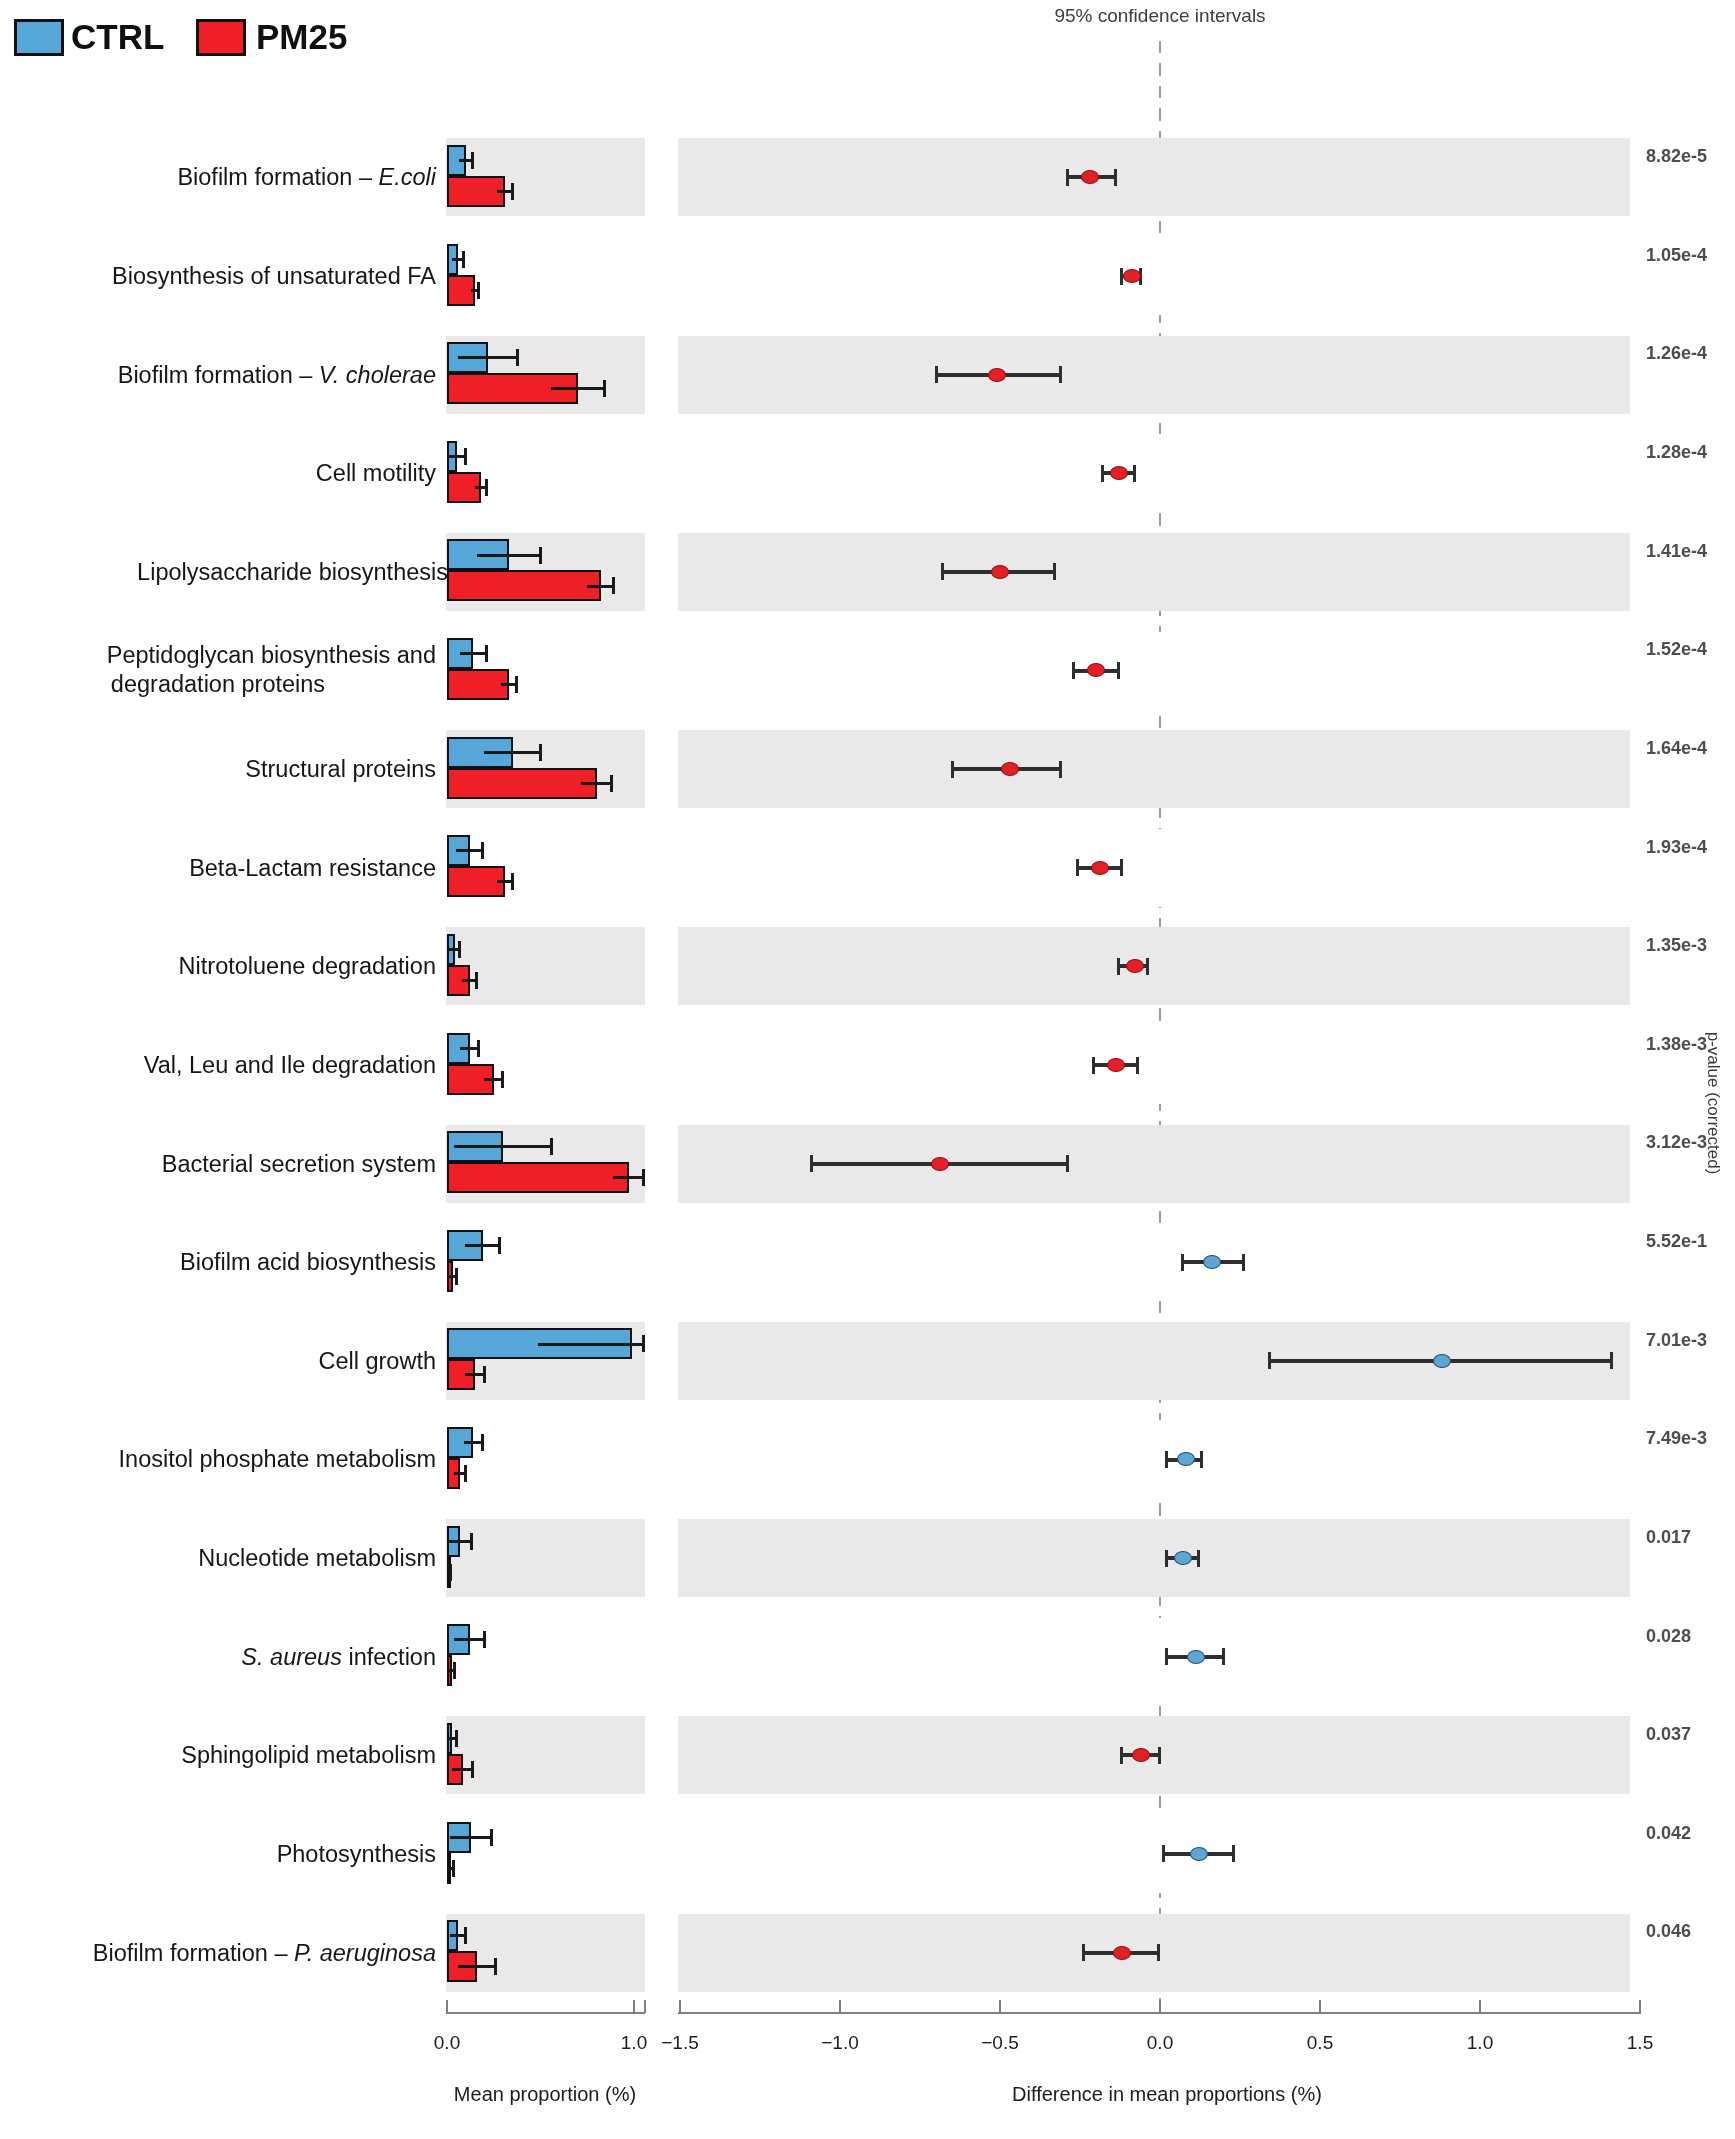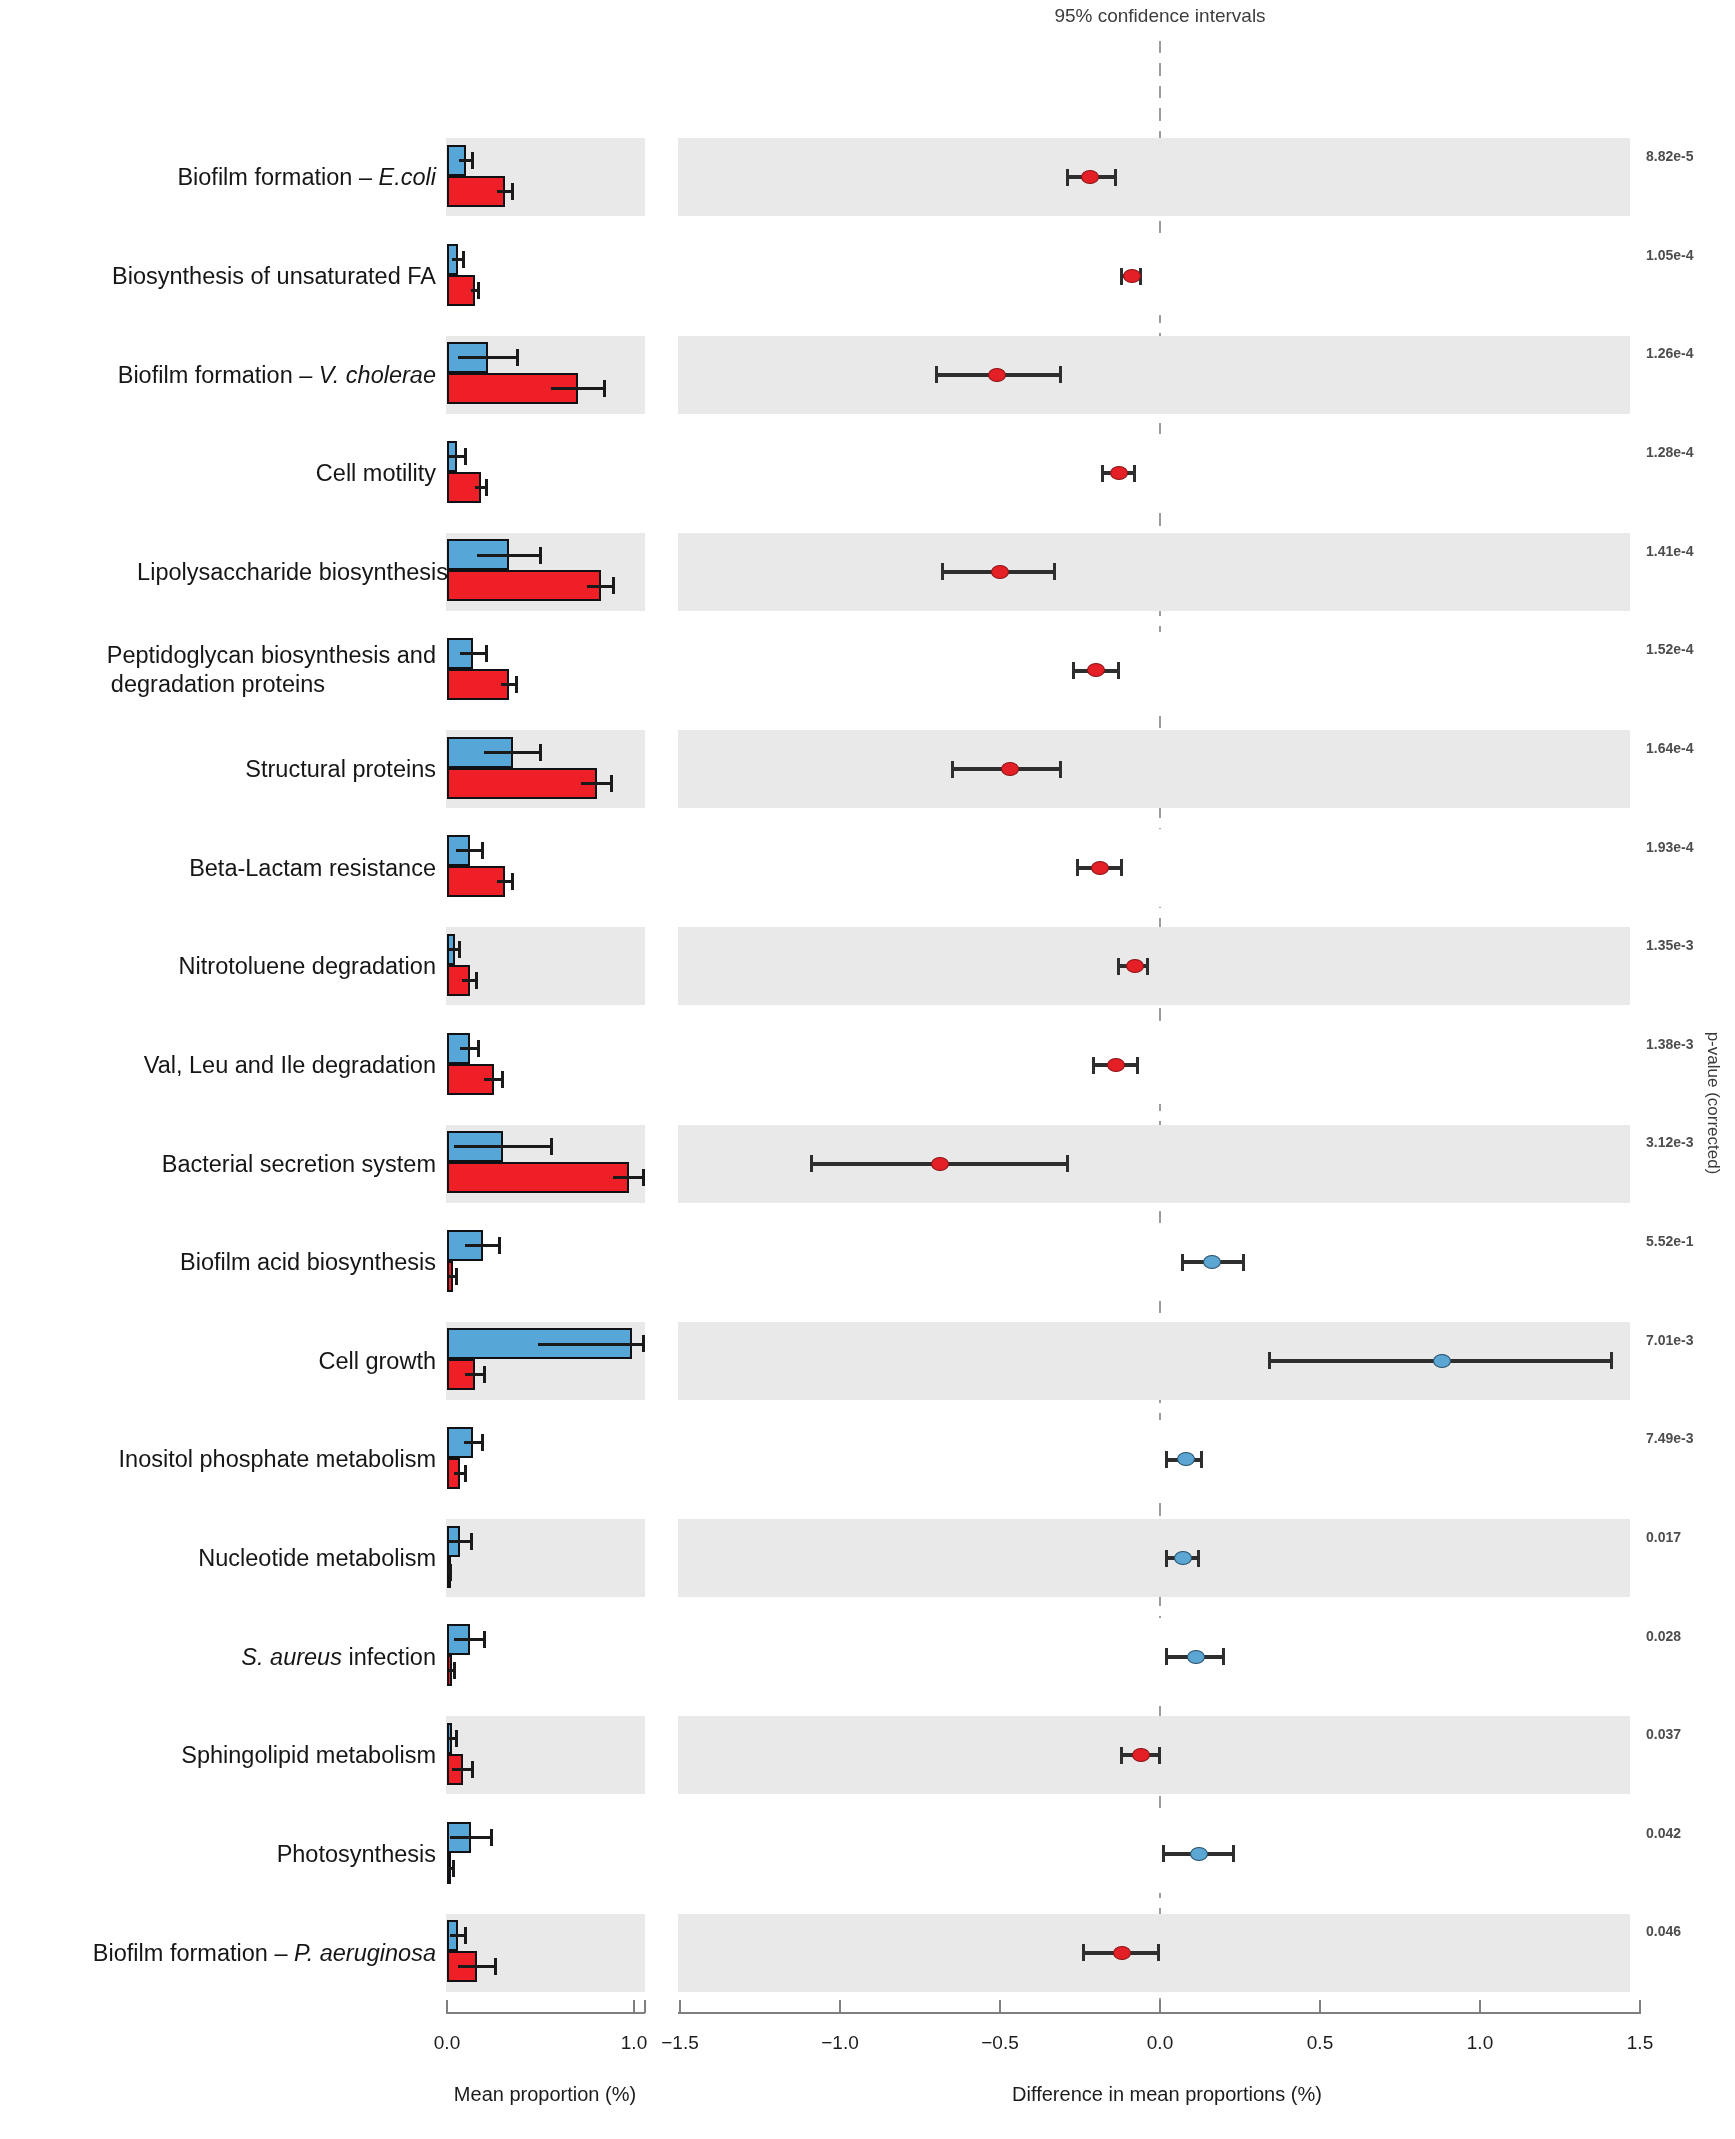--- a/index.html
+++ b/index.html
@@ -23,33 +23,39 @@
   .stripe{position:absolute;}
   .stripe.odd{background:#e9e9e9;}
   .stripe.even{background:#ffffff;}
   .row-label{position:absolute;text-align:right;font-size:23.5px;color:#161616;line-height:29px;}
   .row-label .line2{text-align:center;}
   .bar{position:absolute;box-sizing:border-box;border:2.3px solid #101114;}
   .whisker{position:absolute;background:#1a1a1a;}
   .ci-line{position:absolute;background:#2e2e2e;}
   .ci-cap{position:absolute;background:#2e2e2e;}
   .dot{position:absolute;border-radius:50%;box-sizing:border-box;}
-  .p-value{position:absolute;font-size:14px;font-weight:600;color:#4d4d4d;white-space:nowrap;}
+  .p-value{position:absolute;font-size:18px;font-weight:600;color:#4d4d4d;white-space:nowrap;}
   
   .axis-line{position:absolute;height:1.9px;background:#7f7f7f;}
   .tick{position:absolute;width:1.9px;height:13px;background:#7f7f7f;}
   .tick-label{position:absolute;transform:translateX(-50%);font-size:19px;color:#1c1c1c;white-space:nowrap;}
   .axis-caption{position:absolute;transform:translateX(-50%);font-size:20px;color:#1c1c1c;white-space:nowrap;}
   .right-ylabel{position:absolute;writing-mode:vertical-rl;font-size:17px;color:#3a3a3a;white-space:nowrap;transform:translateY(-50%);}
 </style>
 </head>
 <body>
 
 <div id="figure">
 
+  <div class="legend">
+    <span class="swatch" id="swatch-ctrl" style="left: 14px; background: rgb(86, 167, 216);"></span>
+    <span class="legend-label" style="left:71px">CTRL</span>
+    <span class="swatch" id="swatch-pm25" style="left: 196px; background: rgb(238, 31, 38);"></span>
+    <span class="legend-label" style="left:256px">PM25</span>
+  </div>
 
   <div class="title" id="chart-title" style="left: 1160px;">95% confidence intervals</div>
 
   <div class="dashed-line" id="zero-line" style="left: 1159px; top: 41px; height: 1971px;"></div>
 
   <div id="rows">
       <div class="stripe odd" style="left: 446px; top: 138px; width: 199px; height: 78px; background: rgb(233, 233, 233);"></div>
       <div class="stripe odd" style="left: 678px; top: 138px; width: 952px; height: 78px; background: rgb(233, 233, 233);"></div>
       <div class="row-label" style="left: 0px; width: 436px; top: 177px; transform: translateY(-50%);">
         <div><span>Biofilm formation – </span><span style="font-style: italic;">E.coli</span></div>

